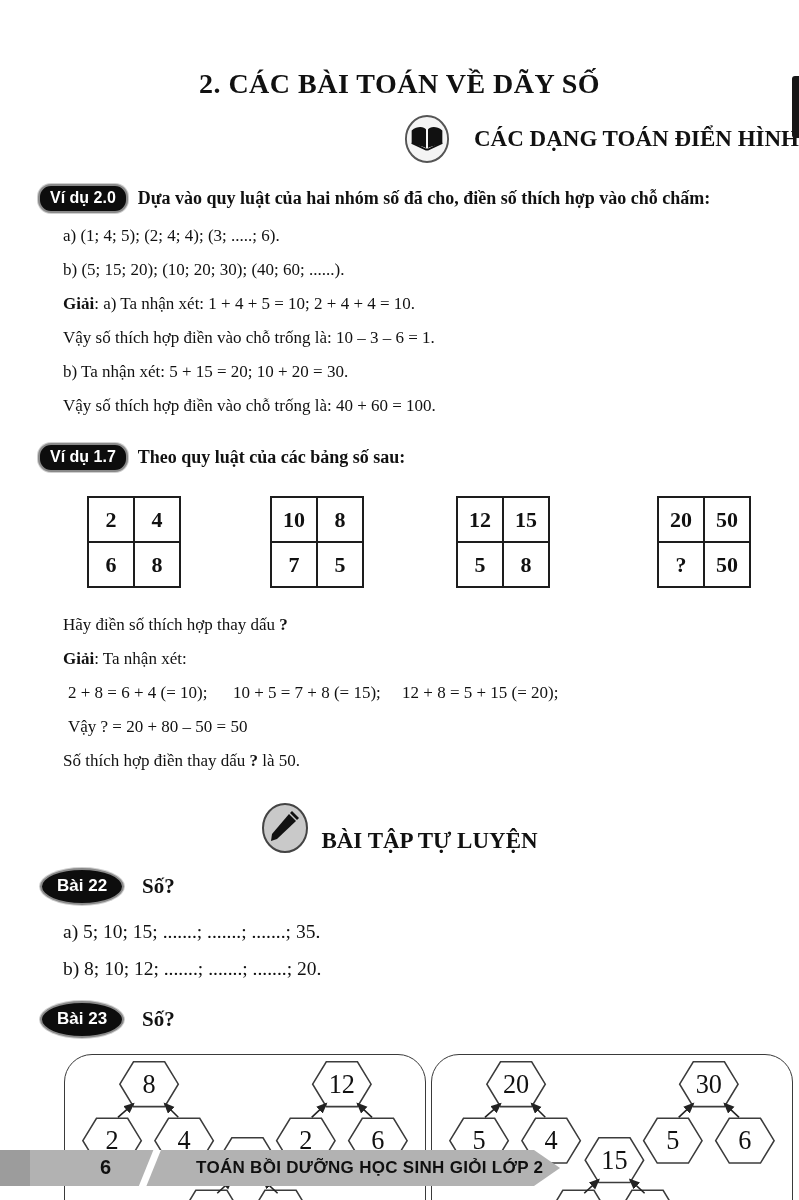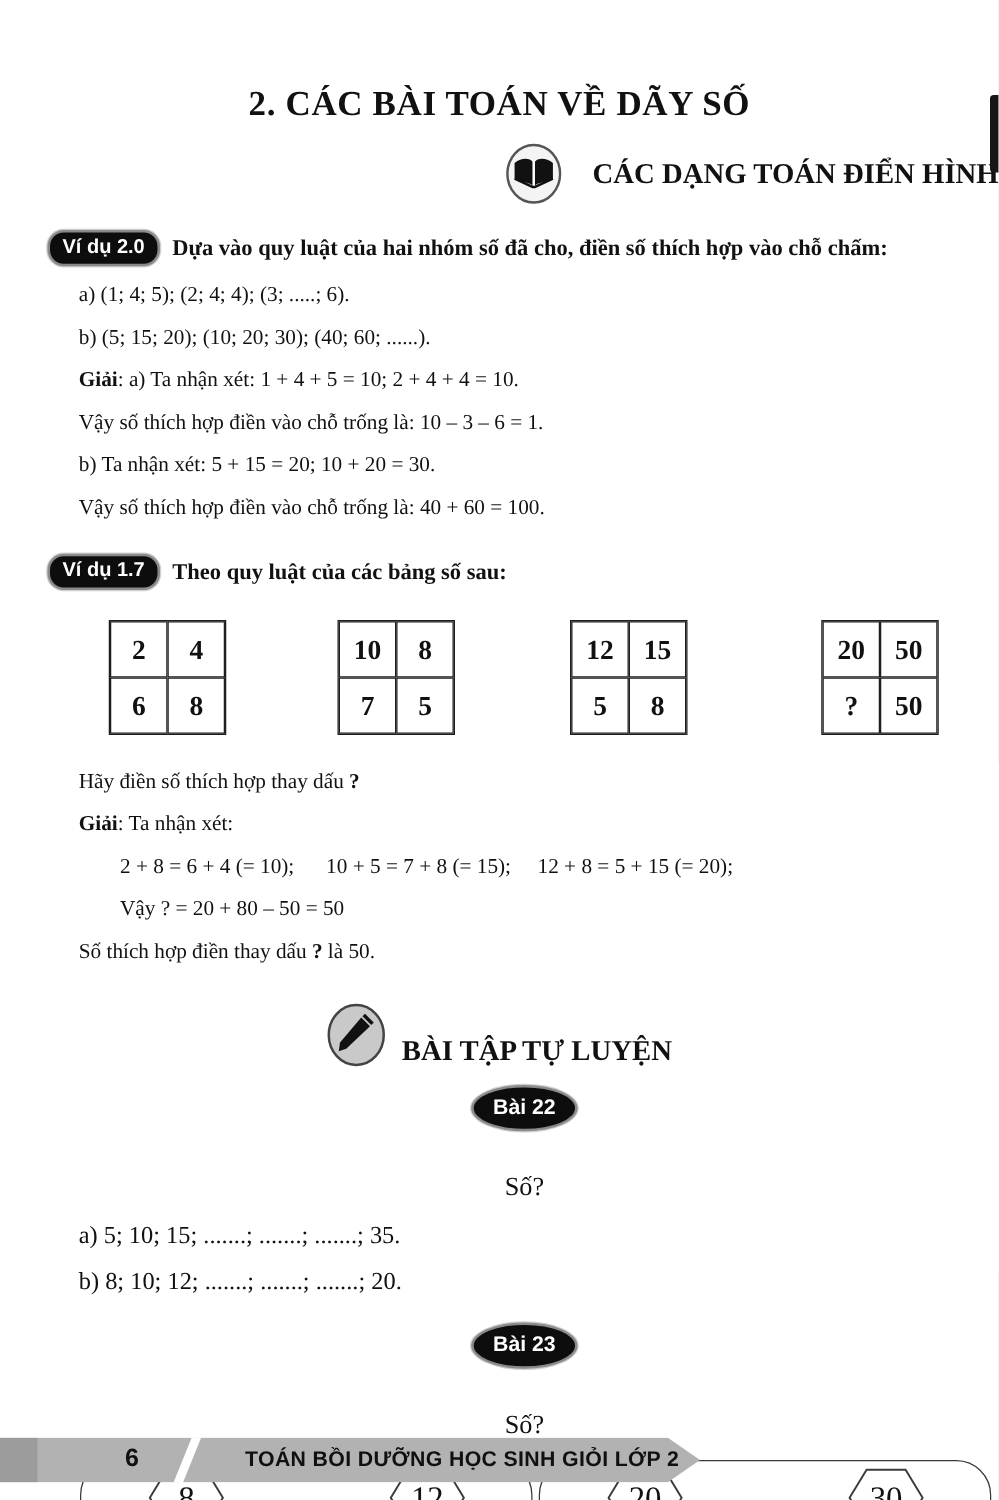--- a/index.html
+++ b/index.html
@@ -58,21 +58,21 @@
     white-space:nowrap;
     font-weight:bold;
   }
   .body-line{
     margin:0;
     padding:0 10px 0 63px;
     font-size:17px;
     line-height:34px;
     white-space:pre-wrap;
   }
-  .body-line.indent{padding-left:96px;}
+  .body-line.indent{padding-left:68px;}
   .mt{margin-top:6px;}
   
   .tables-row{
     display:flex;
     margin-top:24px;
   }
   .numtable{
     display:grid;
     grid-template-columns:46px 46px;
     grid-template-rows:45px 45px;
@@ -84,37 +84,36 @@
     font-size:22px;font-weight:bold;
   }
   .t1{margin-left:87px;} .t2{margin-left:89px;} .t3{margin-left:92px;} .t4{margin-left:107px;}
   
   .practice-heading{
     margin-top:24px;
     display:flex;align-items:flex-end;justify-content:center;gap:12px;
   }
   .practice-heading .h-text{font-size:23px;font-weight:bold;}
   .bai-row{
-    display:flex;align-items:center;gap:32px;
+    display:flex;align-items:center;gap:18px;
     margin:14px 0 0 40px;
-    flex-direction:column;
   }
   .badge-ellipse{
     background:#0d0d0d;
     color:#fff;
     font-family:"Liberation Sans", sans-serif;
     font-weight:bold;
     font-size:17px;
     padding:6px 15px 7px 15px;
     border-radius:50%;
     border:2px solid #8a8a8a;
     box-shadow:0 0 0 1px #cfcfcf;
     white-space:nowrap;
   }
-  .bai-title{font-size:21px;font-weight:normal;}
+  .bai-title{font-size:21px;font-weight:bold;}
   .two-col{display:flex;margin-top:8px;}
   .two-col .col{width:50%;}
   .two-col .col.left{padding-left:63px;box-sizing:border-box;}
   .two-col .col.right{padding-left:60px;box-sizing:border-box;}
   .two-col p{margin:0;font-size:19.5px;line-height:37px;white-space:nowrap;}
   
   .hexboxes{
     display:flex;
     gap:5px;
     margin:16px 4px 0 64px;

